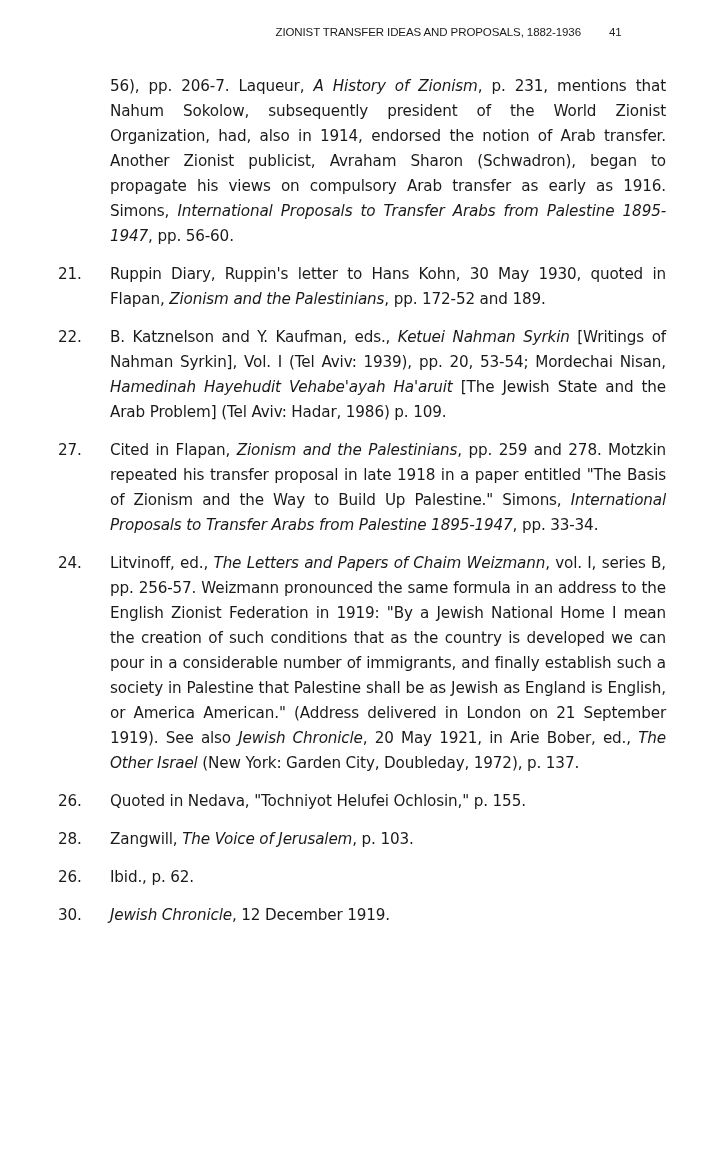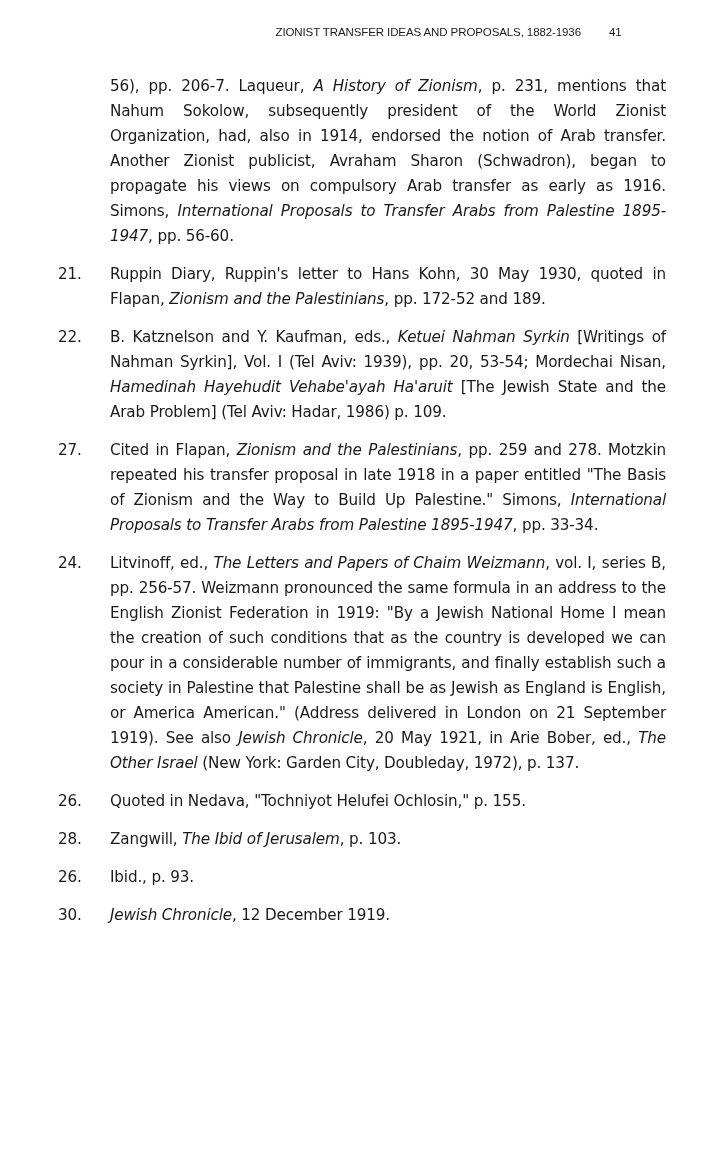--- a/index.html
+++ b/index.html
@@ -88,24 +88,24 @@
       <div class="note">
         <div class="note-num">24.</div>
         <div class="note-text"><span>Litvinoff, ed., </span><span class="it">The Letters and Papers of Chaim Weizmann</span><span>, vol. I, series B, pp. 256-57. Weizmann pronounced the same formula in an address to the English Zionist Federation in 1919: "By a Jewish National Home I mean the creation of such conditions that as the country is developed we can pour in a considerable number of immigrants, and finally establish such a society in Palestine that Palestine shall be as Jewish as England is English, or America American." (Address delivered in London on 21 September 1919). See also </span><span class="it">Jewish Chronicle</span><span>, 20 May 1921, in Arie Bober, ed., </span><span class="it">The Other Israel</span><span> (New York: Garden City, Doubleday, 1972), p. 137.</span></div>
       </div>
       <div class="note">
         <div class="note-num">26.</div>
         <div class="note-text"><span>Quoted in Nedava, "Tochniyot Helufei Ochlosin," p. 155.</span></div>
       </div>
       <div class="note">
         <div class="note-num">28.</div>
-        <div class="note-text"><span>Zangwill, </span><span class="it">The Ibid of Jerusalem</span><span>, p. 103.</span></div>
+        <div class="note-text"><span>Zangwill, </span><span class="it">The Voice of Jerusalem</span><span>, p. 103.</span></div>
       </div>
       <div class="note">
         <div class="note-num">26.</div>
-        <div class="note-text"><span>Ibid., p. 93.</span></div>
+        <div class="note-text"><span>Ibid., p. 62.</span></div>
       </div>
       <div class="note">
         <div class="note-num">30.</div>
         <div class="note-text"><span class="it">Jewish Chronicle</span><span>, 12 December 1919.</span></div>
       </div>
     </div>
 </div>
 
 </body></html>

